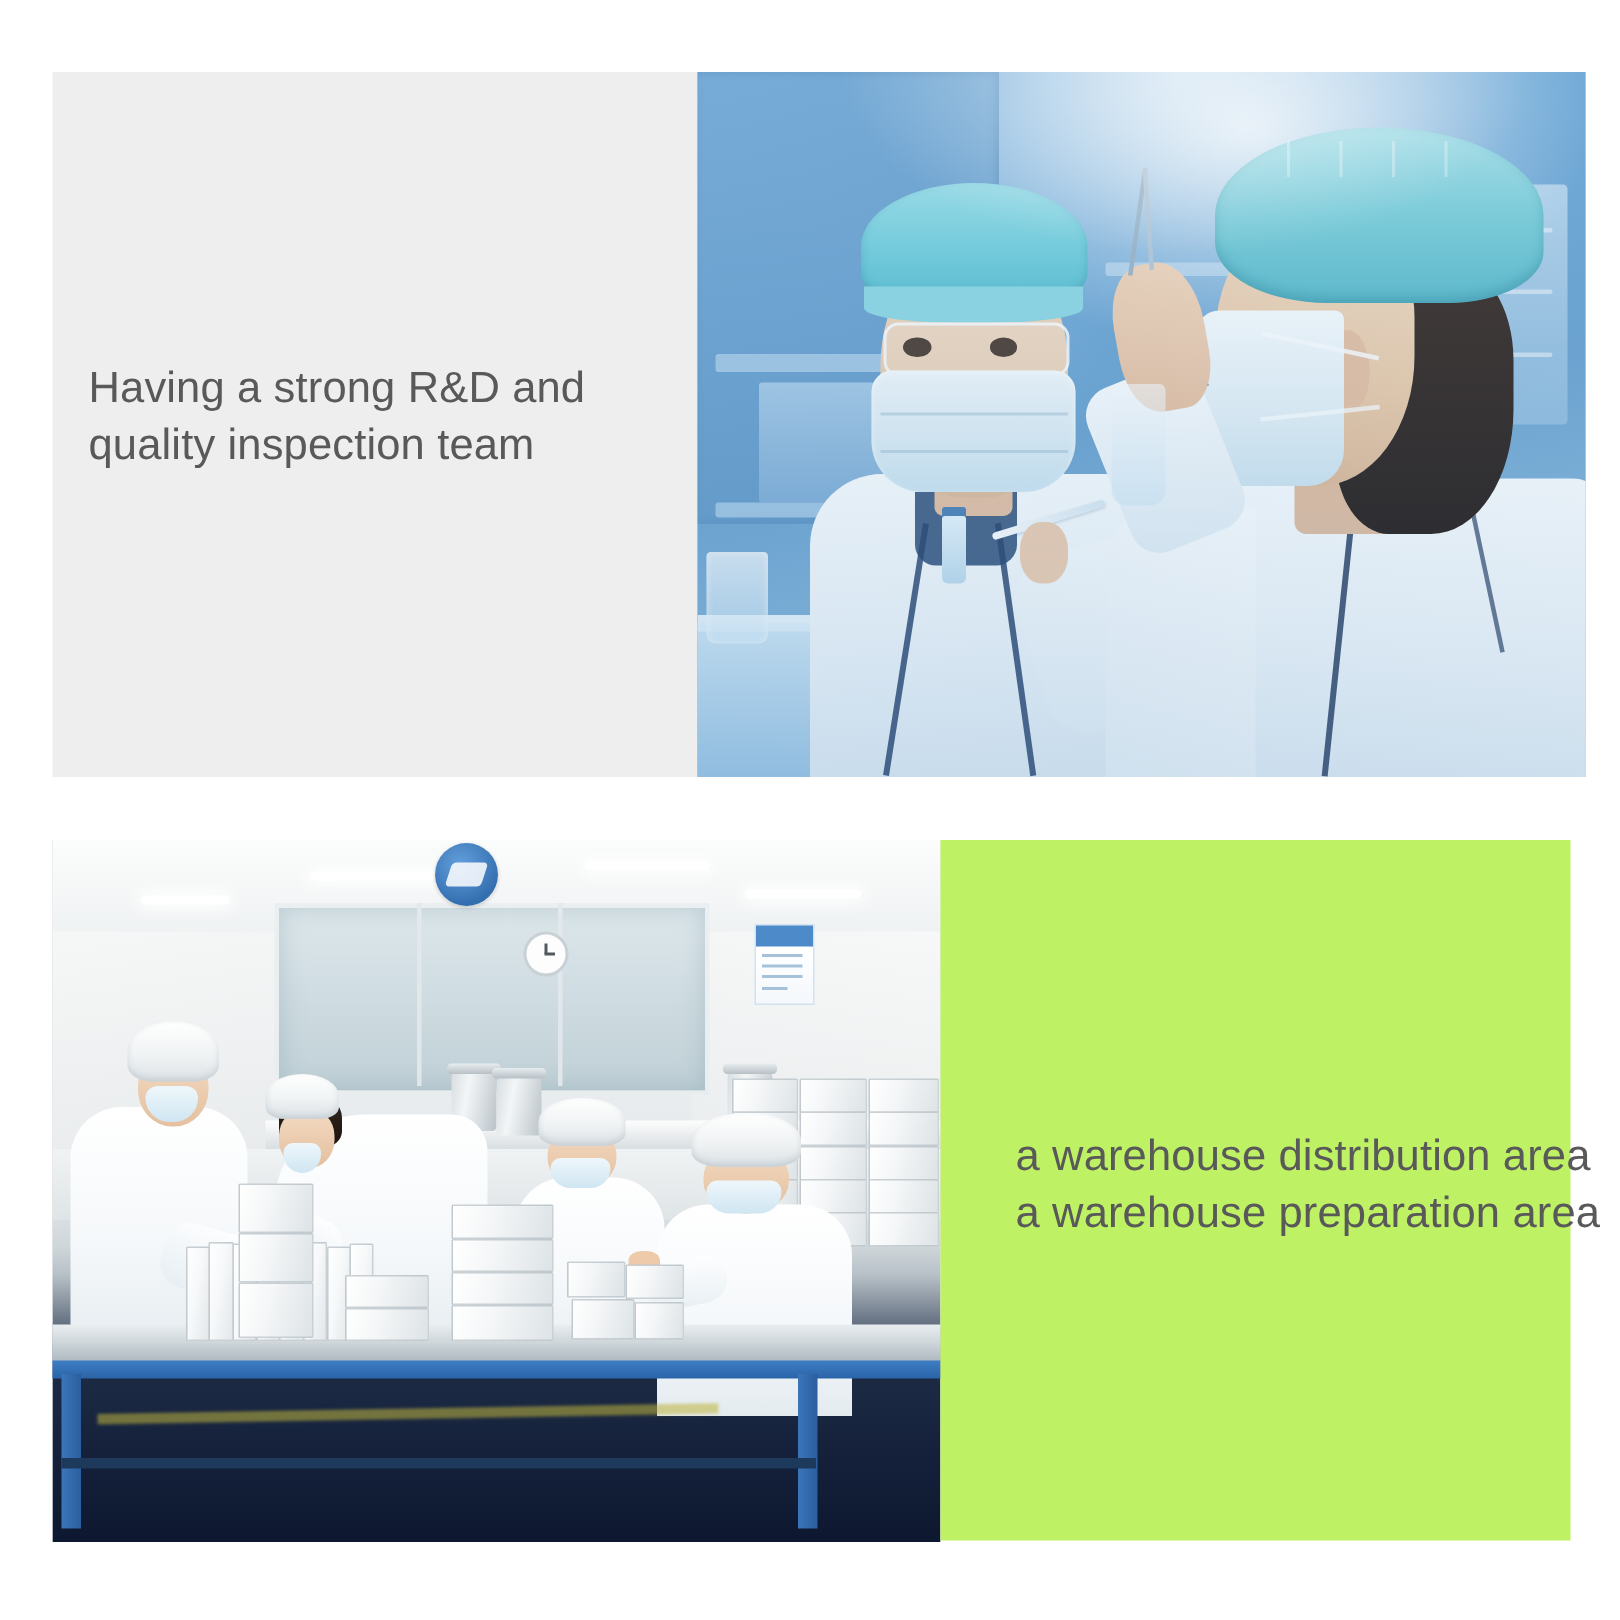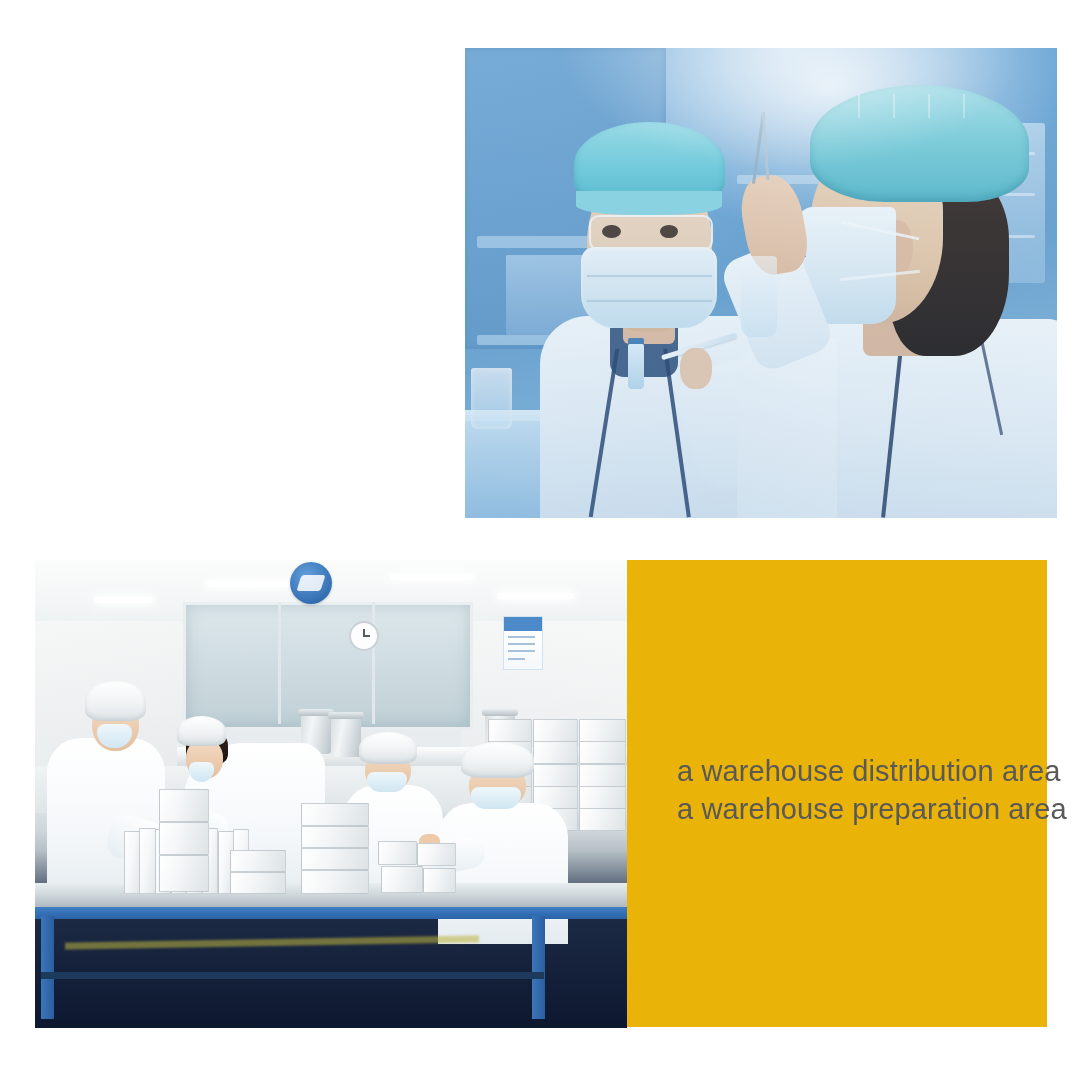--- a/index.html
+++ b/index.html
@@ -75,21 +75,21 @@
     height: 468px;
     overflow: hidden;
     background: #c9ced2;
   }
   .caption-panel-bottom {
     position: absolute;
     left: 592px;
     top: 0;
     width: 420px;
     height: 467px;
-    background: #eab308;
+    background: #bef264;
   }
   .caption-bottom {
     position: absolute;
     left: 50px;
     top: 192px;
     width: 410px;
     color: #595959;
     font-size: 29px;
     line-height: 38px;
     letter-spacing: 0.1px;
@@ -506,20 +506,24 @@
     pointer-events: none;
   }
 </style>
 </head>
 <body>
 
 <div class="page">
 
   <div class="block-top">
 
+    <div class="caption-panel-top">
+      <div class="caption-top">Having a strong R&amp;D and
+quality inspection team</div>
+    </div>
 
     <div class="photo-top">
       <div class="lab-scene">
         <div class="lab-bg"></div>
         <div class="lab-wall-panel"></div>
         <div class="lab-shelf shelf-a"></div>
         <div class="lab-shelf shelf-b"></div>
         <div class="lab-shelf shelf-c"></div>
         <div class="lab-cabinet"></div>
         <div class="lab-bench-edge"></div>

